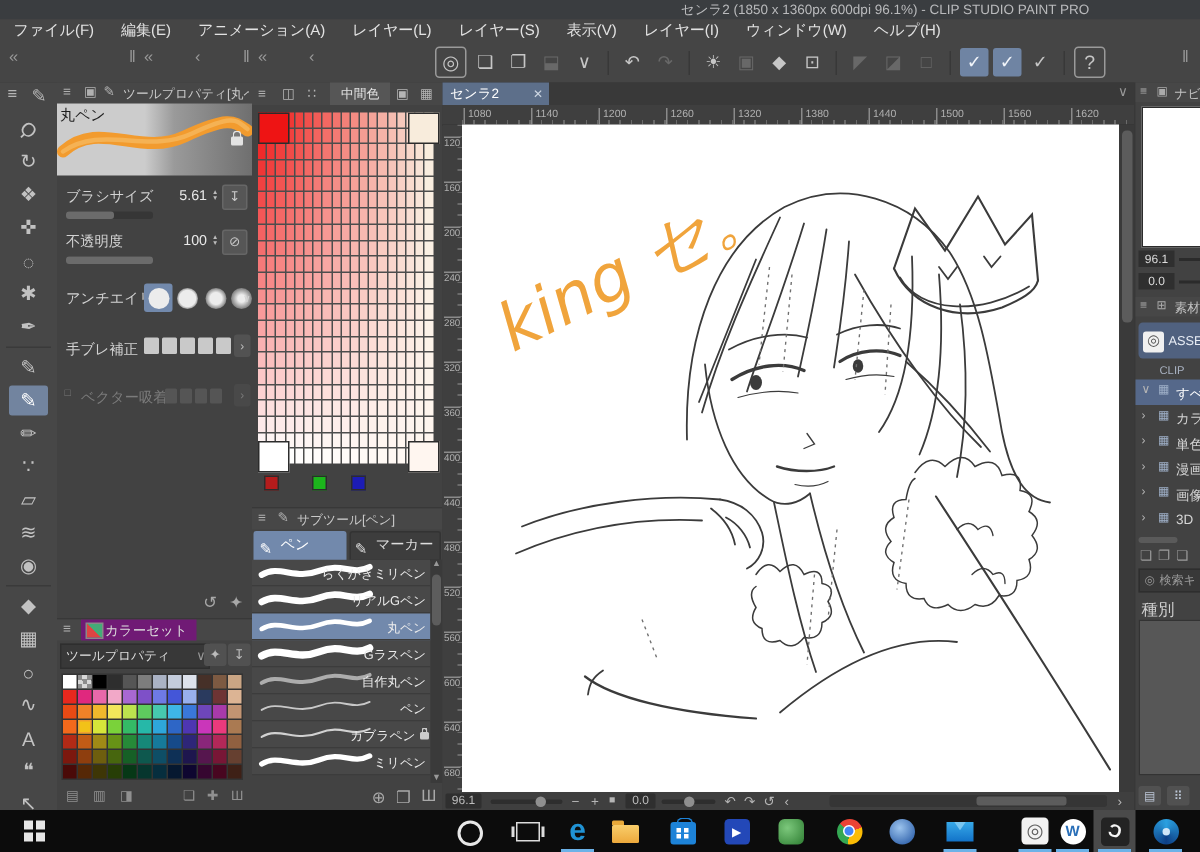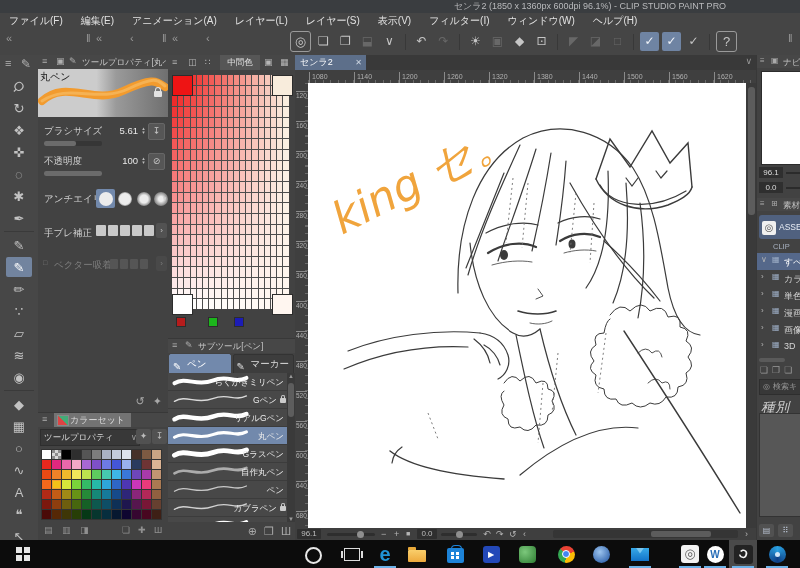--- a/index.html
+++ b/index.html
@@ -59,21 +59,21 @@
   .aadot{position:absolute;top:2.5px;left:2.5px;width:14px;height:14px;border-radius:50%;}
   .stabsq{position:absolute;width:10px;height:11px;background:#c9c9c9;border-radius:1px;}
   .arrbtn{position:absolute;width:11px;height:15px;background:#525252;border-radius:2px;
     color:#c0c0c0;font-size:8px;line-height:15px;text-align:center;}
   .vticks{position:absolute;width:8px;height:10px;background:#555;border-radius:1px;}
   .dim{color:#7b7b7b !important;}
   .pp-bot{position:absolute;right:6px;bottom:4px;font-size:11px;color:#a8a8a8;display:flex;gap:8px;}
   
   #colorset{position:absolute;left:38px;top:412px;width:130px;height:128px;background:#424242;
     border-right:1px solid #383838;border-top:1px solid #383838;}
-  #colorset .phead .tab{position:absolute;left:16px;top:0;height:14px;background:#737373;
+  #colorset .phead .tab{position:absolute;left:16px;top:0;height:14px;background:#701a75;
     padding:0 6px 0 16px;font-size:9px;line-height:14px;color:#ddd;}
   #colorset .phead .tab i{position:absolute;left:3px;top:2px;width:10px;height:9px;
     background:linear-gradient(45deg,#d44 0 50%,#4a7 50%);border:1px solid #888;}
   #cssel{position:absolute;left:2px;top:16px;width:92px;height:15px;background:#383838;
     border:1px solid #2e2e2e;font-size:8.5px;line-height:14px;color:#ddd;padding:0 3px;}
   #cssel .dd{position:absolute;right:2px;top:0;color:#999;}
   .csbtn{position:absolute;top:16px;width:15px;height:15px;background:#515151;border-radius:2px;
     color:#bbb;font-size:9px;line-height:15px;text-align:center;}
   #csgrid{position:absolute;left:3px;top:36px;display:grid;
     grid-template-columns:repeat(12,9px);grid-auto-rows:9px;gap:1px;background:#333;
@@ -166,21 +166,21 @@
   .mtrow{height:17px;position:relative;font-size:9px;color:#d5d5d5;white-space:nowrap;}
   .mtrow.sel{background:#55688a;color:#fff;}
   .mtex{position:absolute;left:4px;top:2px;font-size:8px;color:#b5b5b5;}
   .mtic{position:absolute;left:15px;top:2px;font-size:8px;color:#9fb0c8;}
   .mtlb{position:absolute;left:27px;top:2.5px;}
   #mstrip{position:absolute;left:2px;top:303px;width:26px;height:4px;background:#5a5a5a;border-radius:2px;}
   #mfileicons{position:absolute;left:3px;top:310px;font-size:9px;color:#9a9a9a;letter-spacing:4px;}
   #msearch{position:absolute;left:2px;top:324px;width:58px;height:14px;background:#383838;
     border:1px solid #2e2e2e;font-size:8px;color:#9a9a9a;line-height:13px;}
   #msearch .mg{display:inline-block;margin:0 3px;}
-  #mtype{position:absolute;left:4px;top:344px;font-size:14px;color:#cfcfcf;font-style:italic;}
+  #mtype{position:absolute;left:4px;top:344px;font-size:11px;color:#cfcfcf;}
   #mlist{position:absolute;left:2px;top:358px;width:58px;height:102px;background:#575757;border:1px solid #333;}
   #rp-bot{position:absolute;left:2px;bottom:3px;display:flex;gap:4px;}
   #rp-bot span{width:15px;height:13px;background:#515151;border-radius:2px;color:#bcc6d6;
     font-size:8px;line-height:13px;text-align:center;}
   
   #taskbar{position:absolute;left:0;top:540px;width:800px;height:28px;background:#0c0c0c;}
   #startbtn{position:absolute;left:0;top:0;width:46px;height:28px;display:flex;align-items:center;justify-content:center;}
   #startbtn .w{display:grid;grid-template-columns:6.5px 6.5px;grid-auto-rows:6.5px;gap:1.5px;}
   #startbtn .w b{background:#e6e6e6;}
   #tsearch{position:absolute;left:46px;top:0;width:244px;height:28px;background:#ffffff;
@@ -234,21 +234,21 @@
   <span>センラ2 (1850 x 1360px 600dpi 96.1%) - CLIP STUDIO PAINT PRO</span>
 </div>
 
 <div id="menubar">
     <span class="menu-item">ファイル(F)</span>
     <span class="menu-item">編集(E)</span>
     <span class="menu-item">アニメーション(A)</span>
     <span class="menu-item">レイヤー(L)</span>
     <span class="menu-item">レイヤー(S)</span>
     <span class="menu-item">表示(V)</span>
-    <span class="menu-item">フィルター(I)</span>
+    <span class="menu-item">レイヤー(I)</span>
     <span class="menu-item">ウィンドウ(W)</span>
     <span class="menu-item">ヘルプ(H)</span>
   </div>
 
 <div id="cmdbar">
   <span class="chev" style="left:6px">«</span>
   <span class="chev" style="left:86px">‖</span>
   <span class="chev" style="left:96px">«</span>
   <span class="chev" style="left:130px">‹</span>
   <span class="chev" style="left:162px">‖</span>
@@ -978,27 +978,20 @@
     <div class="sttab on"><i>✎</i><span>ペン</span></div>
     <div class="sttab"><i>✎</i><span>マーカー</span></div>
   </div>
   <div id="stlist">
       <div class="strow">
         <svg viewBox="0 0 90 18">
           <path d="M5,11 C18,3 30,15 48,8 S72,12 86,5" fill="none" stroke="#ffffff" stroke-width="4.5" stroke-linecap="round" opacity="1"></path>
         </svg>
         <span class="stlabel">らくがきミリペン</span>
       </div>
-      <div class="strow haslock">
-        <svg viewBox="0 0 90 18">
-          <path d="M5,11 C18,3 30,15 48,8 S72,12 86,5" fill="none" stroke="#ffffff" stroke-width="1.6" stroke-linecap="round" opacity="0.8"></path>
-        </svg>
-        <span class="stlabel">Gペン</span>
-        <span class="lockicon"></span>
-      </div>
       <div class="strow">
         <svg viewBox="0 0 90 18">
           <path d="M5,11 C18,3 30,15 48,8 S72,12 86,5" fill="none" stroke="#ffffff" stroke-width="5" stroke-linecap="round" opacity="1"></path>
         </svg>
         <span class="stlabel">リアルGペン</span>
       </div>
       <div class="strow sel">
         <svg viewBox="0 0 90 18">
           <path d="M5,11 C18,3 30,15 48,8 S72,12 86,5" fill="none" stroke="#ffffff" stroke-width="3.5" stroke-linecap="round" opacity="1"></path>
         </svg>

